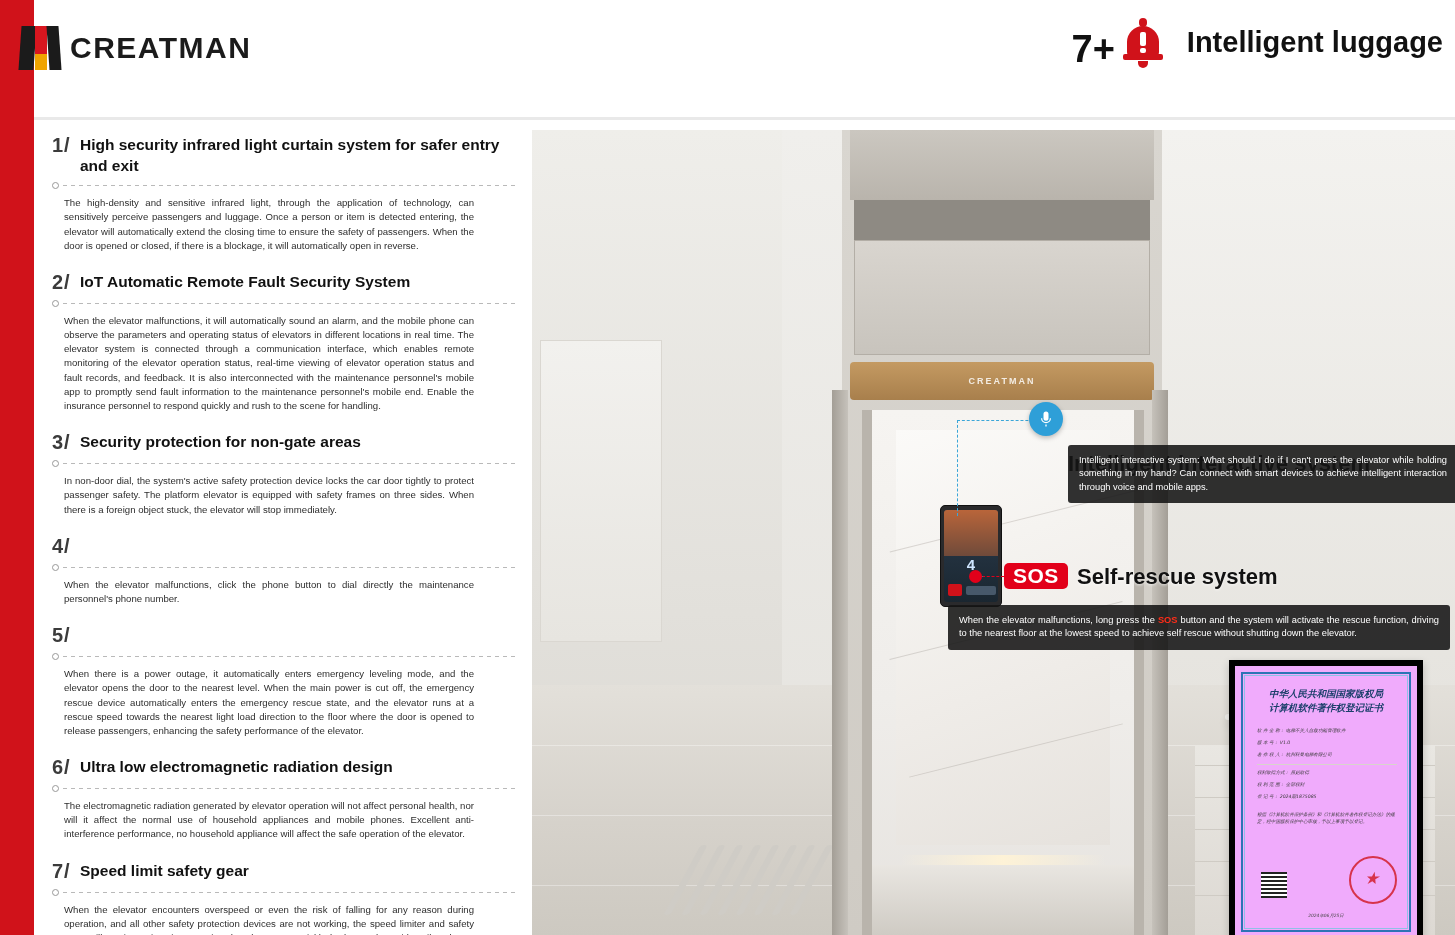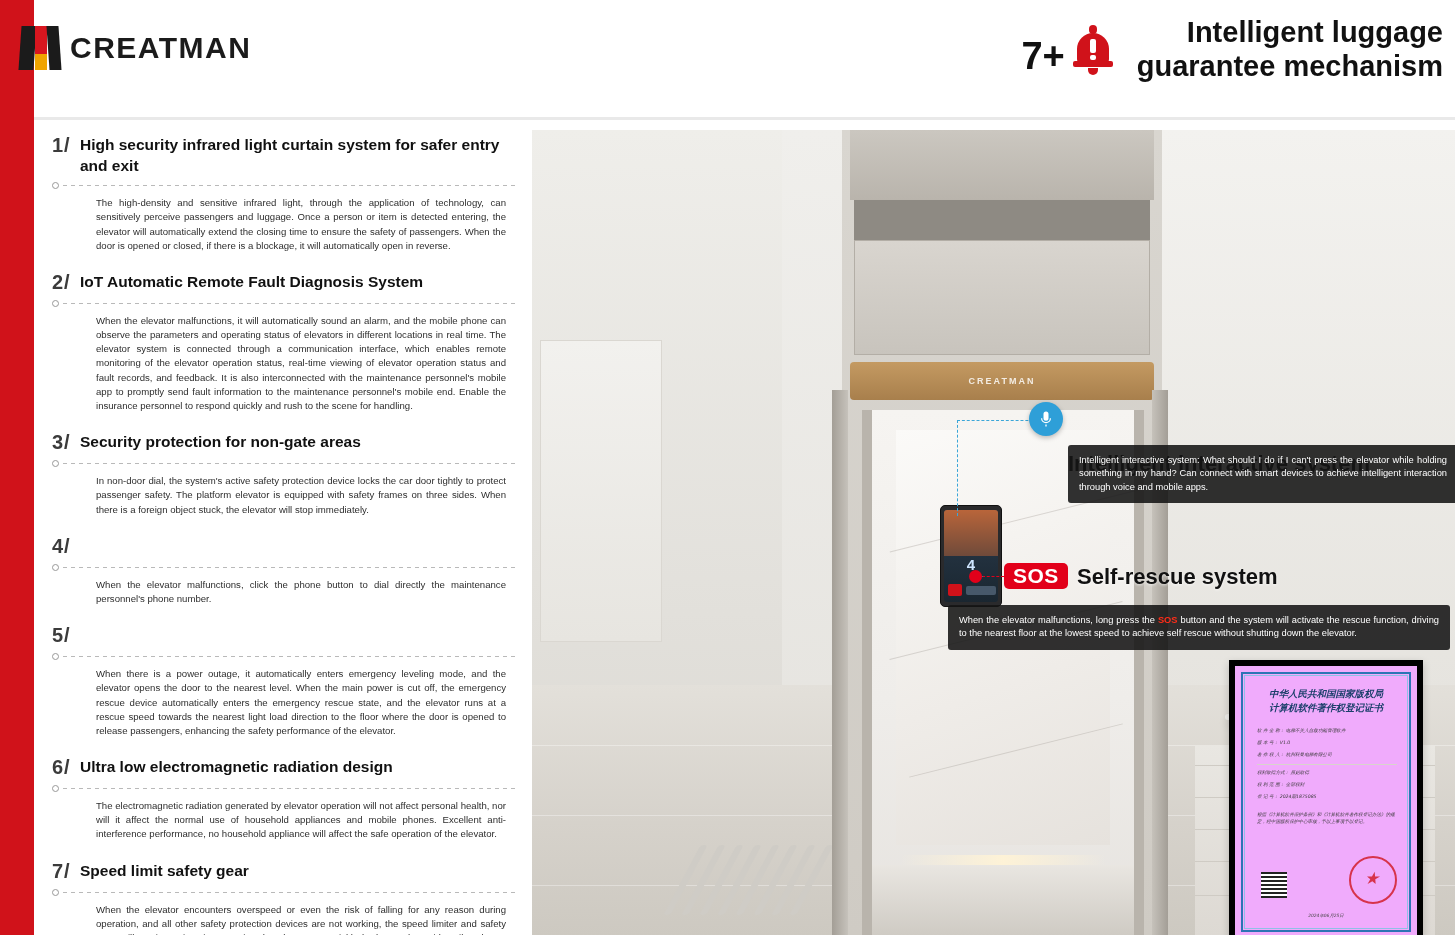--- a/index.html
+++ b/index.html
@@ -94,21 +94,21 @@
     position:absolute;left:18px;top:1px;width:7px;height:7px;border-radius:50%;
     border:1.4px solid #999;background:#fff;box-sizing:border-box;
   }
   .dotrow .dash{
     position:absolute;left:29px;top:4px;right:8px;height:1px;
     background-image:linear-gradient(to right,#b9b9b9 0 4px,transparent 4px 8px);
     background-size:8px 1px;background-repeat:repeat-x;
   }
   .body-text{
     font-size:9.6px;color:#2e2e2e;line-height:1.48;text-align:justify;
-    margin-left:62px;width:410px;
+    margin-left:30px;width:410px;
   }
   .spacer{height:18px;}
 
   
   .photo{
     position:absolute;left:532px;top:130px;width:923px;height:805px;
     overflow:hidden;
     background:#e8e6e2;
   }
   
@@ -240,21 +240,20 @@
     <div class="bell">
       <div class="top"></div>
         <div class="body"></div>
         <div class="excl"></div>
         <div class="excl2"></div>
       <div class="base"></div>
         <div class="clap"></div>
     </div>
     <div class="title-main">
       <div>Intelligent luggage</div>
-      <div>guarantee mechanism</div>
     </div>
   </div>
 </div>
 <div class="header-rule"></div>
 
 <div class="left-col">
 
   <div class="item" style="margin-top:6px;">
     <div class="item-head">
       <div class="num">1/</div>
@@ -265,21 +264,21 @@
         <div class="dash"></div>
       </div>
     <div class="body-text">The high-density and sensitive infrared light, through the application of technology, can sensitively perceive passengers and luggage. Once a person or item is detected entering, the elevator will automatically extend the closing time to ensure the safety of passengers. When the door is opened or closed, if there is a blockage, it will automatically open in reverse.</div>
   </div>
 
   <div class="spacer"></div>
 
   <div class="item">
     <div class="item-head">
       <div class="num">2/</div>
-      <div class="item-title">IoT Automatic Remote Fault Diagnosis System</div>
+      <div class="item-title">IoT Automatic Remote Fault Security System</div>
     </div>
     <div class="dotrow">
         <div class="dot"></div>
         <div class="dash"></div>
       </div>
     <div class="body-text">When the elevator malfunctions, it will automatically sound an alarm, and the mobile phone can observe the parameters and operating status of elevators in different locations in real time. The elevator system is connected through a communication interface, which enables remote monitoring of the elevator operation status, real-time viewing of elevator operation status and fault records, and feedback. It is also interconnected with the maintenance personnel's mobile app to promptly send fault information to the maintenance personnel's mobile end. Enable the insurance personnel to respond quickly and rush to the scene for handling.</div>
   </div>
 
   <div class="spacer"></div>
 

